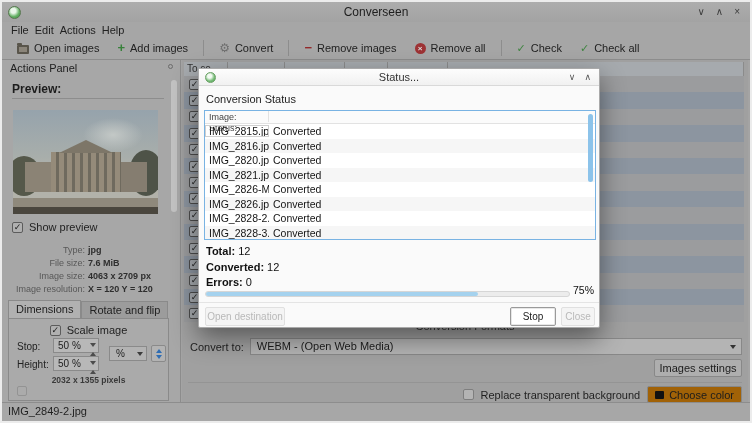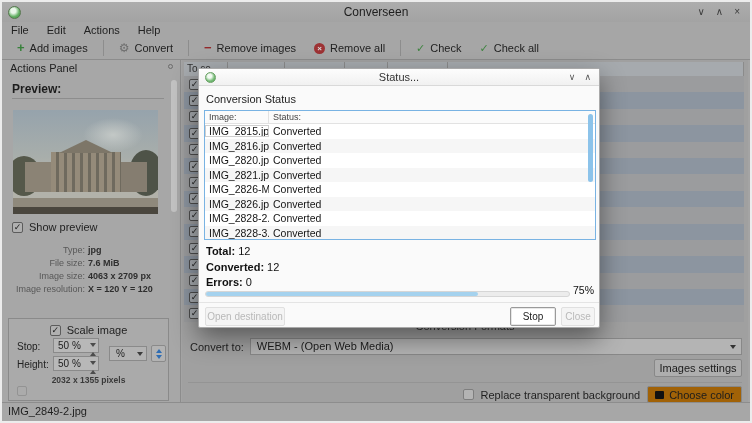--- a/index.html
+++ b/index.html
@@ -14,21 +14,21 @@
   .titlebar { position:absolute; left:0; top:0; right:0; height:20px;
     background:linear-gradient(#adadad,#a3a3a3); display:flex; align-items:center; }
   .app-icon { width:13px; height:13px; margin-left:6px; border-radius:50%;
     background:radial-gradient(circle at 40% 35%, #eaf6ea 25%, #63b063 60%, #3c8f46 100%);
     border:1px solid #57784f; }
   .win-title { position:absolute; left:0; right:0; text-align:center; font-size:12px; color:#1e1e1e; }
   .win-controls { margin-left:auto; display:flex; gap:11px; padding-right:10px; z-index:2; }
   .win-controls span { font-size:10px; color:#3c3c3c; cursor:default; line-height:20px; }
   
   .menubar { position:absolute; left:0; top:20px; right:0; height:15px;
-    display:flex; gap:18px; padding-left:9px; align-items:center; background:#a6a6a6; }
+    display:flex; gap:6px; padding-left:9px; align-items:center; background:#a6a6a6; }
   .menubar span { font-size:11px; color:#222; }
   
   .toolbar { position:absolute; left:0; top:35px; right:0; height:23px;
     display:flex; align-items:center; gap:4px; padding-left:8px;
     background:#a6a6a6; border-bottom:1px solid #8c8c8c; }
   .tbtn { display:flex; align-items:center; gap:5px; padding:2px 7px; font-size:11px; color:#222; border-radius:2px; }
   .tsep { width:1px; height:16px; background:#8d8d8d; margin:0 4px; }
   .ico-folder { position:relative; width:12px; height:9px; background:#59554b; border-radius:1px; margin-top:2px; }
   .ico-folder::before { content:""; position:absolute; left:0; top:-2px; width:5px; height:2px; background:#59554b; border-radius:1px 1px 0 0; }
   .ico-folder::after { content:""; position:absolute; left:2px; top:2px; width:8px; height:5px; background:#8b857a; }
@@ -128,21 +128,21 @@
   .dlg-titlebar { position:relative; height:17px; background:linear-gradient(#fdfdfd,#f1f1f1);
     border-bottom:1px solid #d9d9d9; display:flex; align-items:center; }
   .dlg-icon { width:11px; height:11px; margin-left:6px; border-radius:50%;
     background:radial-gradient(circle at 40% 35%, #f2faf2 25%, #79bd79 60%, #49a04f 100%); border:1px solid #6aa065; }
   .dlg-title { position:absolute; left:0; right:0; text-align:center; font-size:11px; color:#333; }
   .dlg-controls { margin-left:auto; display:flex; gap:9px; padding-right:8px; z-index:2; }
   .dlg-controls span { font-size:9px; color:#555; line-height:17px; }
   .dlg-heading { position:absolute; left:7px; top:24px; font-size:11px; color:#1d1d1d; }
   .dlg-table { position:absolute; left:5px; top:41px; width:392px; height:130px;
     border:1px solid #79b3e3; background:#fff; overflow:hidden; }
-  .dlg-th { display:flex; height:13px; background:#fbfbfb; border-bottom:1px solid #e2e2e2; }
+  .dlg-th { display:flex; height:13px; background:#fbfbfb; border-bottom:1px solid #e2e2e2;flex-direction:column; }
   .dlg-th div { font-size:9px; color:#444; padding:1px 0 0 4px; }
   .dlg-th div:first-child { width:64px; border-right:1px solid #e2e2e2; }
   .dlg-row { display:flex; height:14.5px; align-items:center; }
   .dlg-row.odd { background:#f6f6f6; }
   .dlg-row div { font-size:10.5px; color:#141414; padding-left:4px; white-space:nowrap; }
   .dlg-row div:first-child { width:64px; overflow:hidden; }
   .dlg-row:first-of-type div:first-child { outline:1px solid #cfcfcf; outline-offset:-1px; }
   .dlg-scroll { position:absolute; right:2px; top:3px; width:5px; height:122px; }
   .dlg-scroll .handle { position:absolute; top:0; width:5px; height:68px; background:#8cc3ea; border-radius:3px; }
   .totals { position:absolute; left:7px; top:175px; }
@@ -178,20 +178,24 @@
 
   <div class="menubar">
     <span>File</span>
     <span>Edit</span>
     <span>Actions</span>
     <span>Help</span>
   </div>
 
   <div class="toolbar">
     <div class="tbtn">
+      <span class="ico-folder"></span>
+      <span>Open images</span>
+    </div>
+    <div class="tbtn">
       <span class="ico-plus">+</span>
       <span>Add images</span>
     </div>
     <div class="tsep"></div>
     <div class="tbtn">
       <span class="ico-gear">⚙</span>
       <span>Convert</span>
     </div>
     <div class="tsep"></div>
     <div class="tbtn">
@@ -252,20 +256,24 @@
       <div class="row">
           <span class="lab">Image size:</span>
           <span class="val">4063 x 2709 px</span>
         </div>
       <div class="row">
           <span class="lab">Image resolution:</span>
           <span class="val">X = 120 Y = 120</span>
         </div>
     </div>
 
+    <div class="tabs">
+      <div class="tab active">Dimensions</div>
+      <div class="tab inactive">Rotate and flip</div>
+    </div>
 
     <div class="groupbox">
       <div class="chkrow scalerow">
         <span class="cb">✓</span>
         <span>Scale image</span>
       </div>
       <div class="dimlab" style="left:8px;top:22px;">Stop:</div>
       <div class="spin" style="left:44px;top:19px;">
         <span>50 %</span>
         <span class="arr" style="top:2px;"><span class="tri-up"></span></span>

